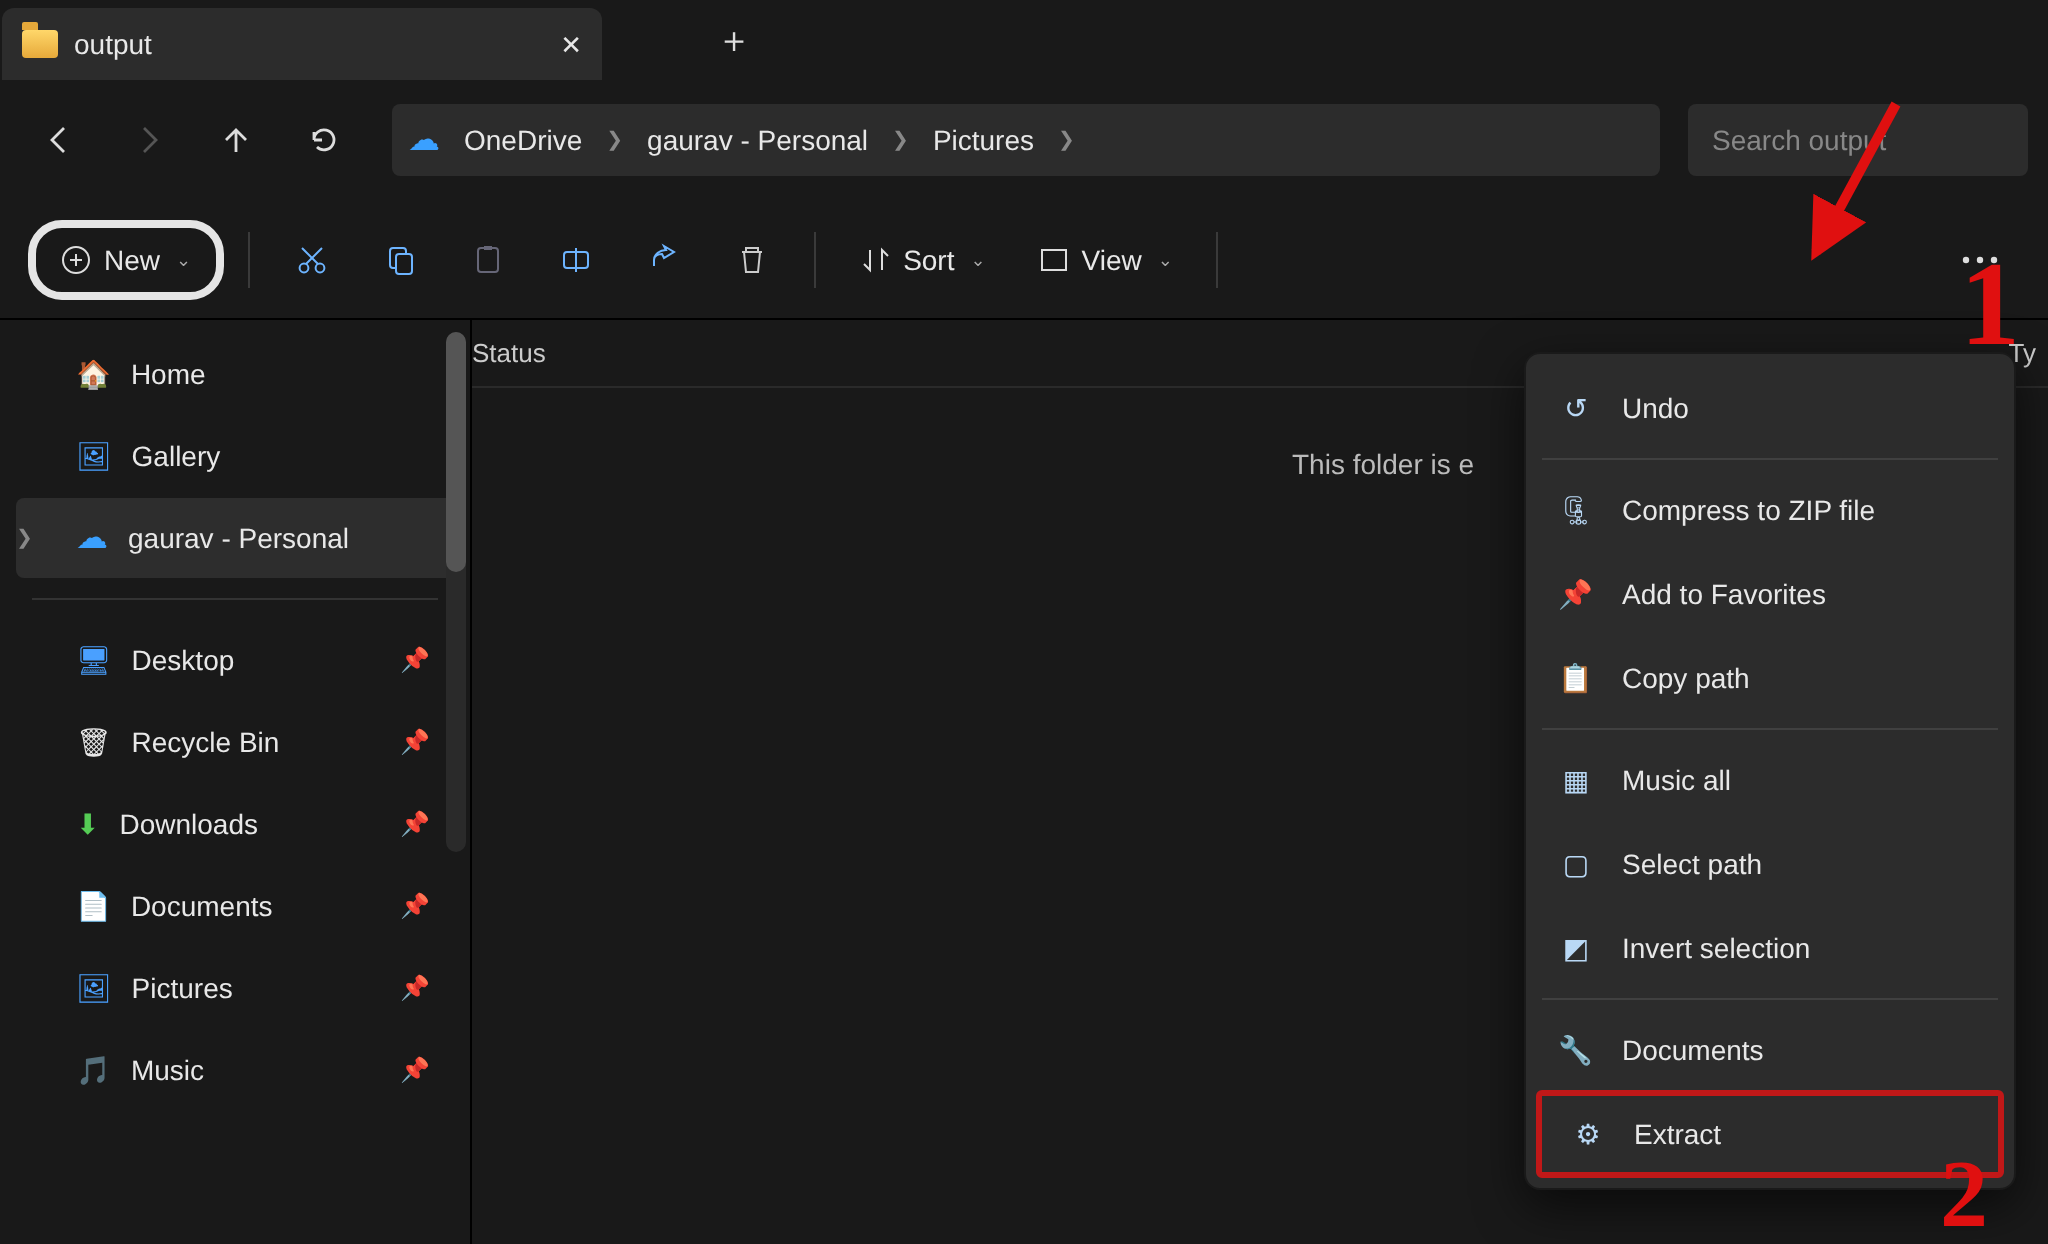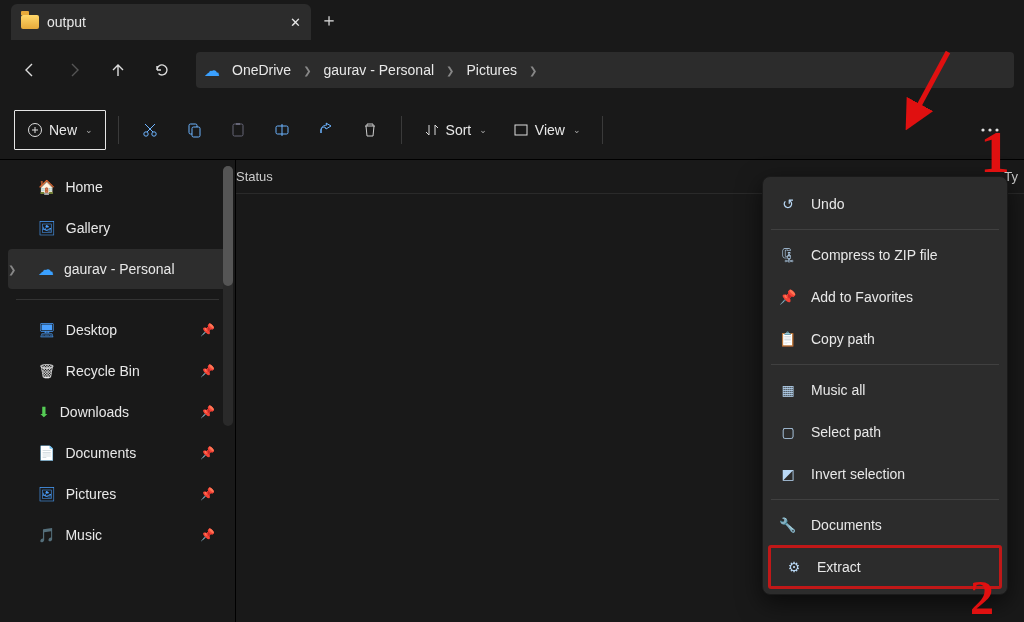--- a/index.html
+++ b/index.html
@@ -11,21 +11,22 @@
     height: 622px;
     overflow: hidden;
     font-size: 14px;
   }
   
   .tabbar {
     background: #191919;
     height: 40px;
     display: flex;
     align-items: center;
-    padding-left: 11px;
+    padding-left: 1px;
+    gap: 48px;
   }
   .tab {
     background: #2c2c2c;
     height: 36px;
     width: 300px;
     margin-top:4px;
     border-radius: 6px 6px 0 0;
     display: flex;
     align-items: center;
     padding: 0 10px;
@@ -81,21 +82,21 @@
     align-items:center;
     padding:0 14px;
     gap:6px;
   }
   .tbtn {
     height:40px;padding:0 10px;
     display:flex;align-items:center;justify-content:center;gap:6px;
     border-radius:4px;color:#bde0ff;
   }
   .tbtn.txt{color:#e8e8e8;}
-  .newbtn{border:1px solid #e5e5e5;border-radius:1px;padding:0 12px;}
+  .newbtn{border:4px solid #e5e5e5;border-radius:17px;padding:0 12px;}
   .tsep{width:1px;height:28px;background:#3a3a3a;margin:0 6px;}
   .chev{font-size:9px;color:#aaa;margin-left:2px;}
   
   .body {
     display:flex;
     height:calc(622px - 40px - 60px - 60px);
     background:#191919;
   }
   .sidebar {
     width:236px;
@@ -203,20 +204,23 @@
     <span class="crumb-sep">❯</span>
     <span class="crumb">
         <span>gaurav - Personal</span>
       </span>
     <span class="crumb-sep">❯</span>
     <span class="crumb">
         <span>Pictures</span>
       </span>
     <span class="crumb-sep">❯</span>
   </div>
+  <div class="searchbox">
+    <span>Search output</span>
+  </div>
 </div>
 
 <div class="toolbar">
   <div class="tbtn newbtn txt">
     <svg width="16" height="16" viewBox="0 0 16 16">
         <circle cx="8" cy="8" r="6.5" stroke="#ddd" fill="none"></circle>
         <path d="M8 5v6M5 8h6" stroke="#ddd"></path>
       </svg>
     <span>New</span>
       <span class="chev">⌄</span>
@@ -349,20 +353,21 @@
     </div>
     <div class="sidetrack"></div>
     <div class="sidethumb"></div>
   </div>
 
   <div class="content">
     <div class="colhead">
       <div class="ch-status"><span>Status</span></div>
       <div class="ch-date" style="text-align:right;padding-right:6px;"><span>Ty</span></div>
     </div>
+    <div class="empty">This folder is e</div>
   </div>
 </div>
 
 <div class="ctxmenu">
   <div class="mitem">
     <span class="micon">↺</span>
     <span>Undo</span>
   </div>
   <div class="msep"></div>
   <div class="mitem">

